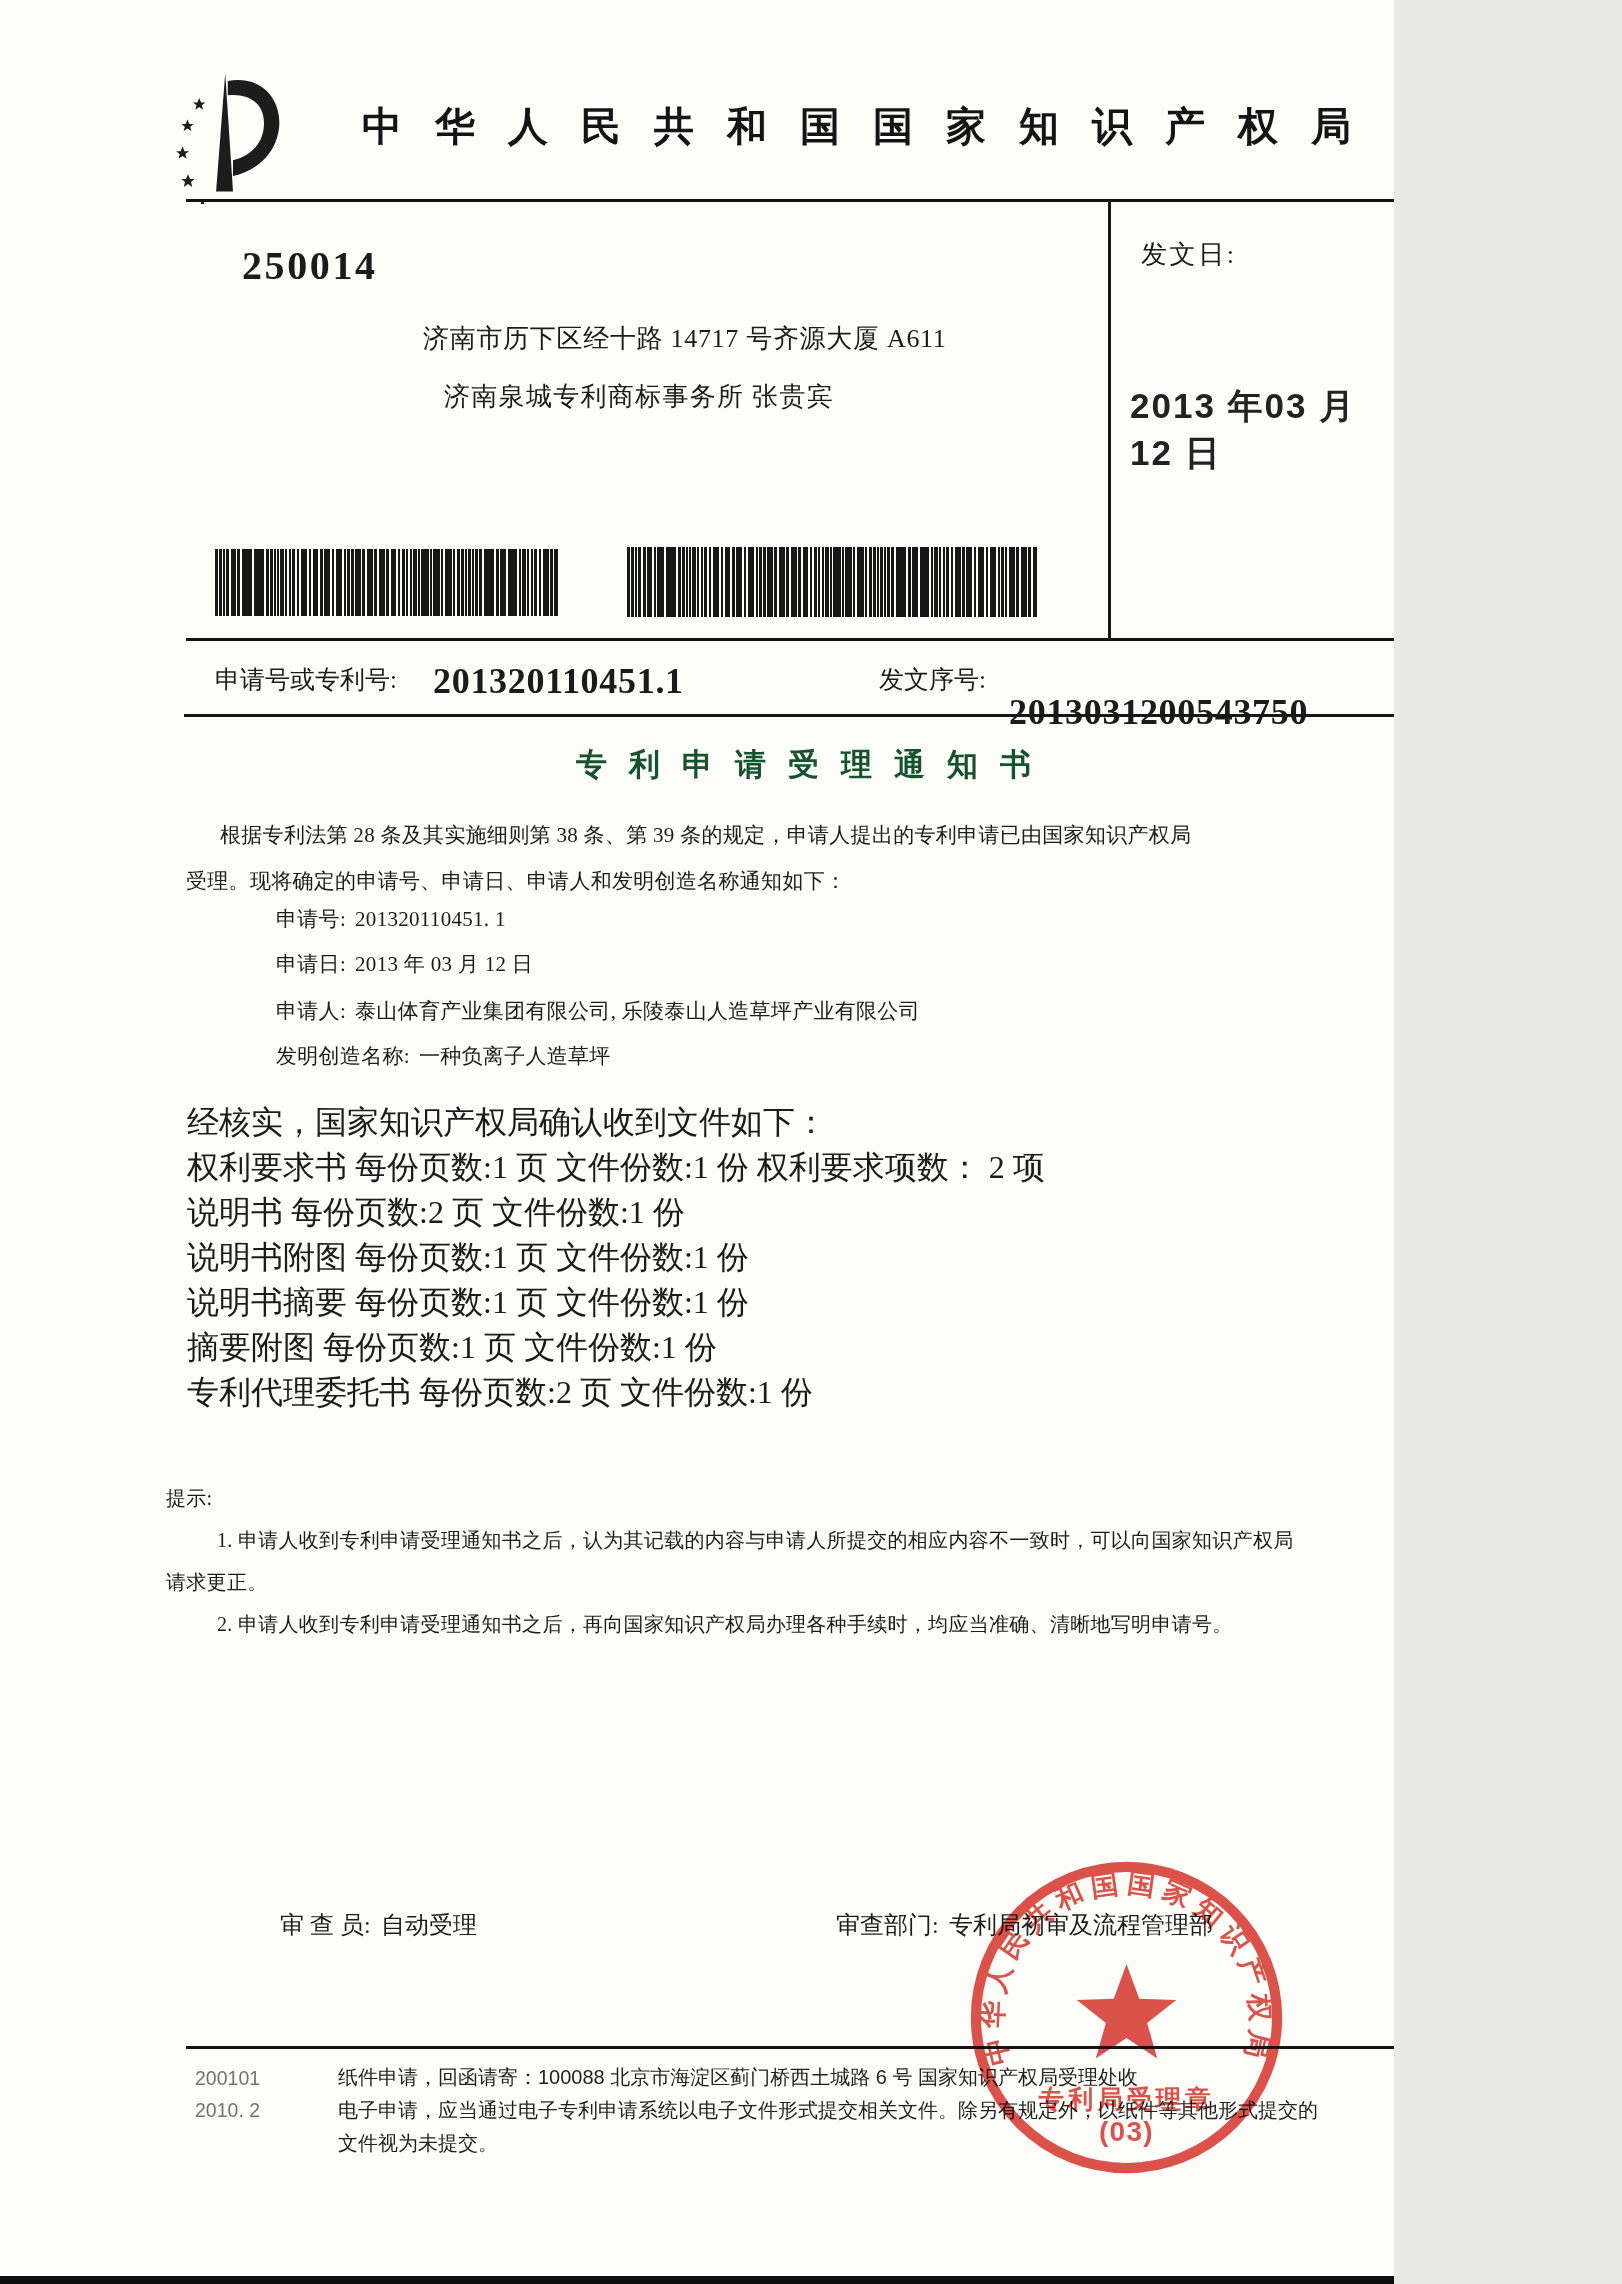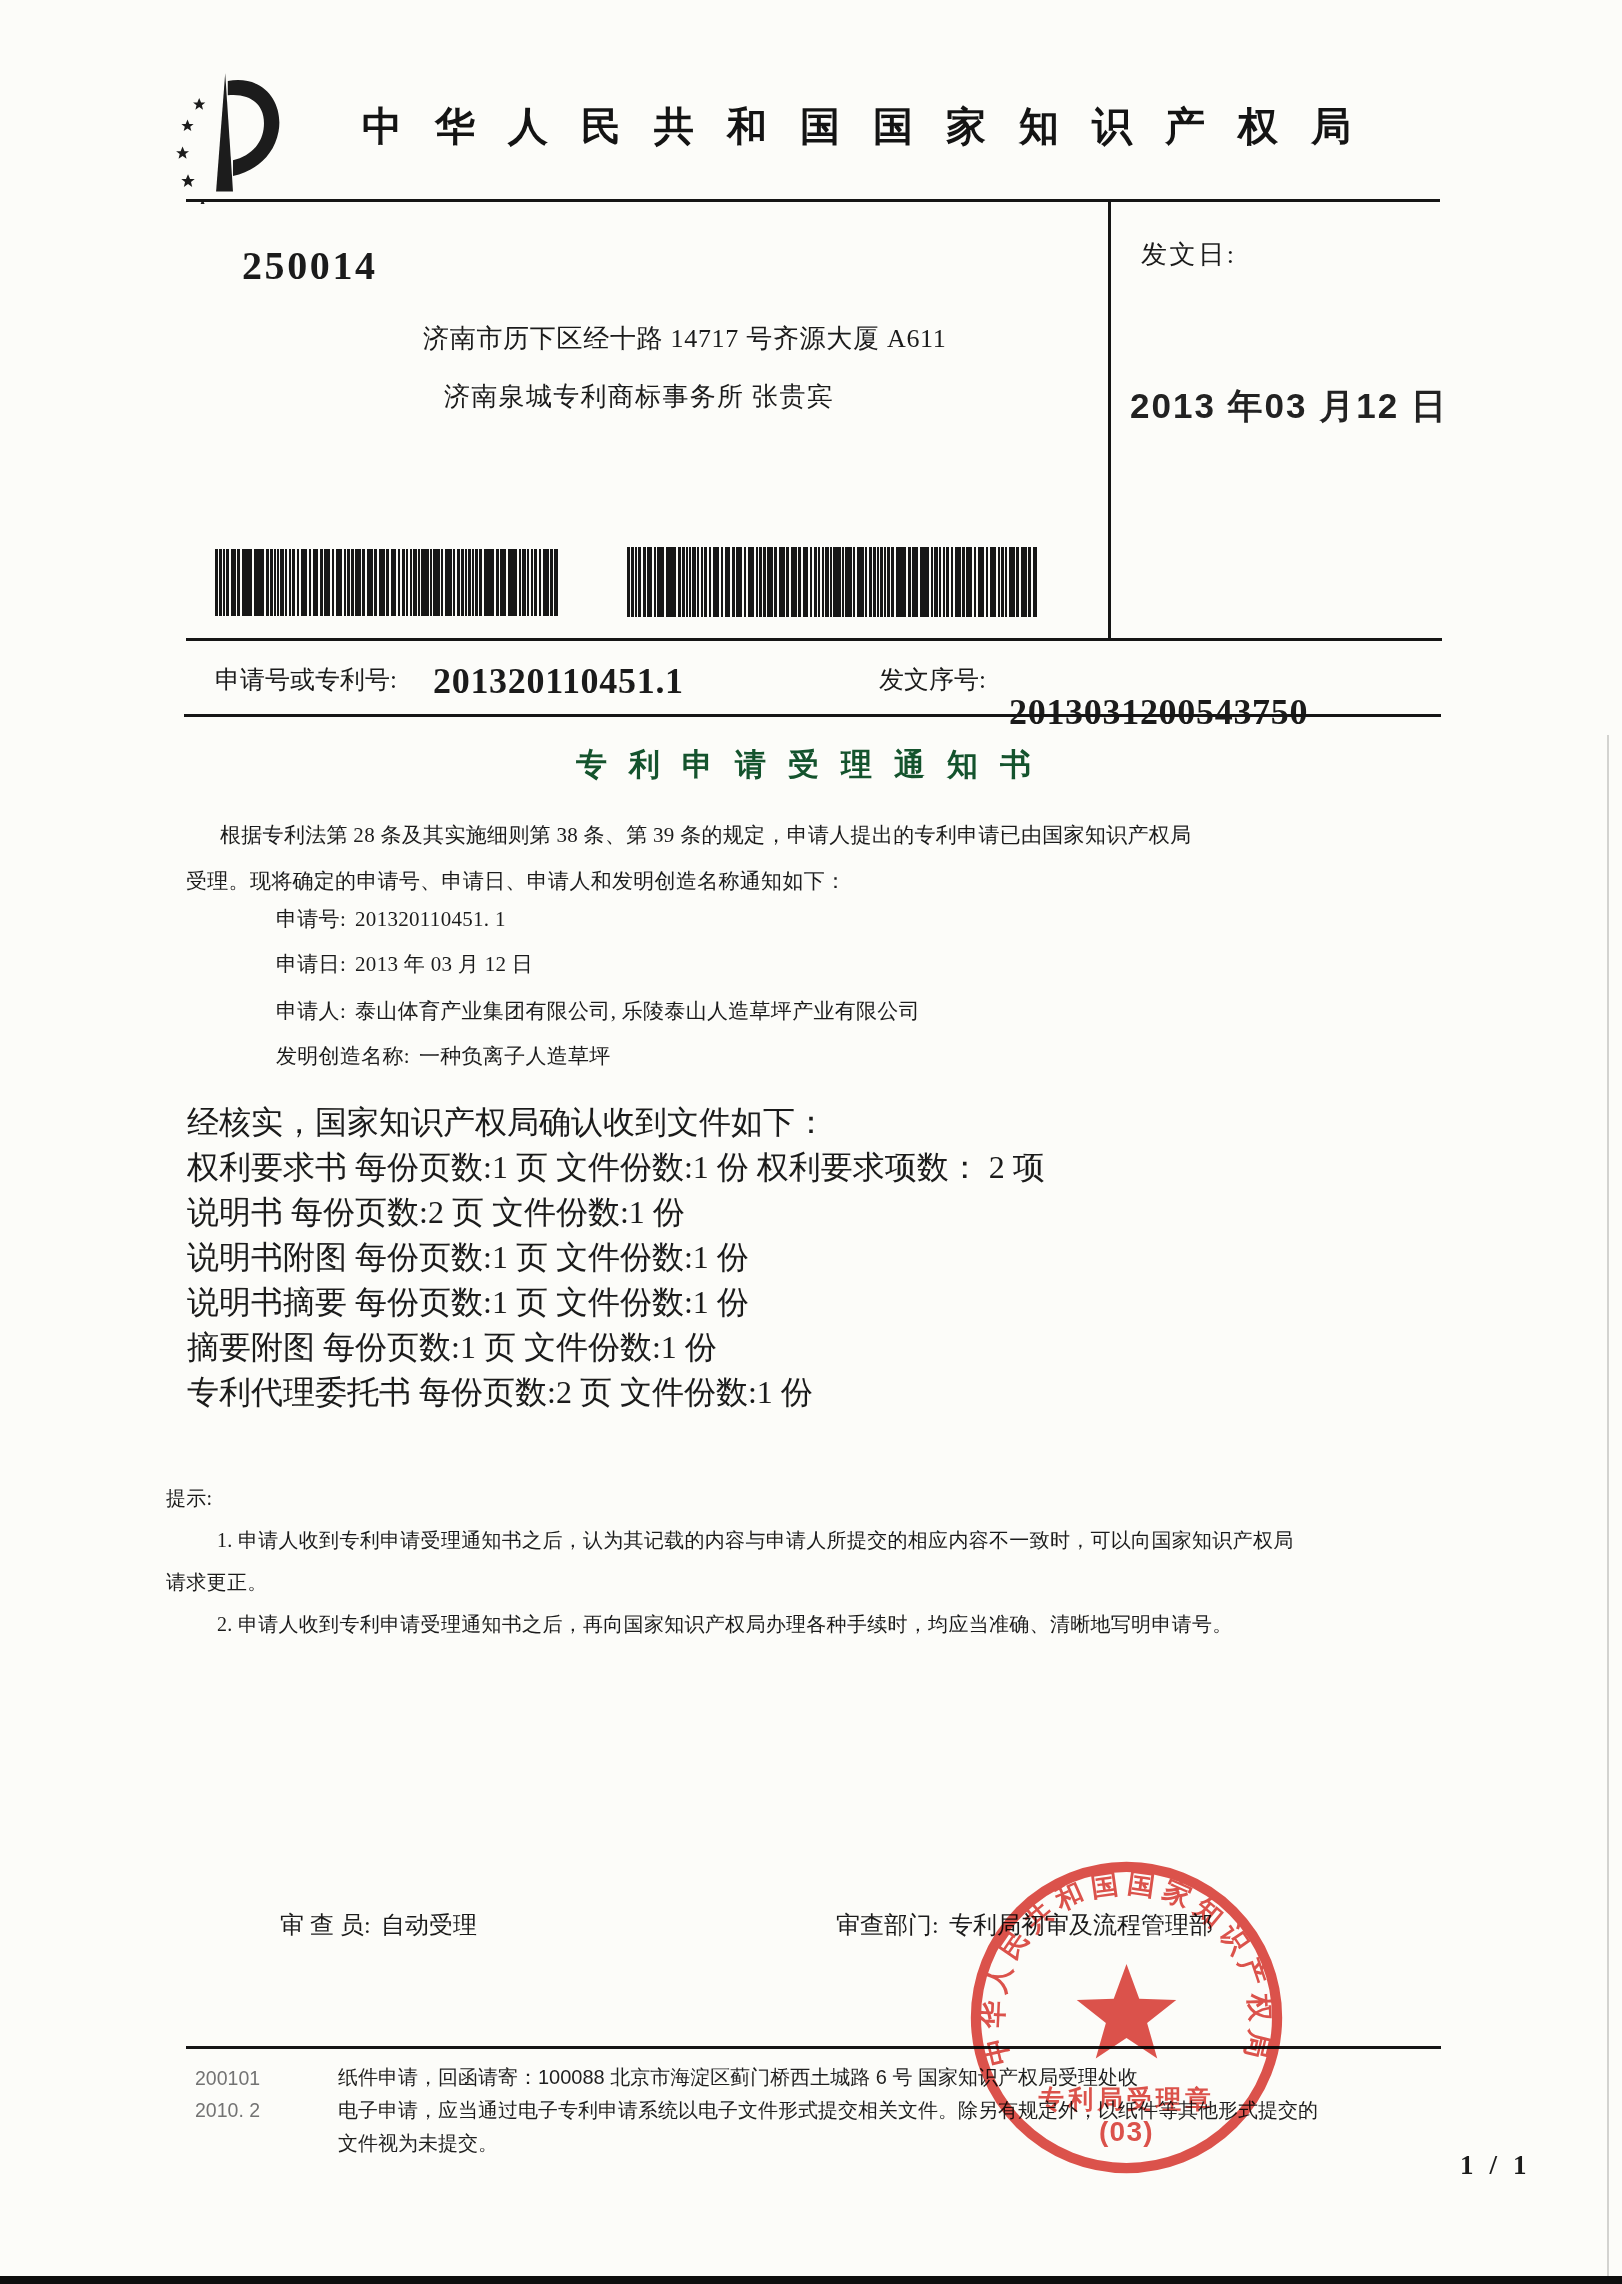--- a/index.html
+++ b/index.html
@@ -1,18 +1,18 @@
 <!DOCTYPE html>
 <html style="font-size:10.4px"><head>
 <meta charset="utf-8">
 <style>
   html,body{margin:0;padding:0;background:#e8e8e6;}
   #page{
     position:relative;
-    width:1622px;height:2284px;
+    width:1394px;height:2284px;
     background:#fcfcf9;
     font-family:"Liberation Serif","DejaVu Serif",serif;
     color:#1b1b1b;
     overflow:hidden;
   }
   .abs{position:absolute;}
   .hr{position:absolute;background:#161616;}
   
   #agency-title{
     left:362px;top:99px;

